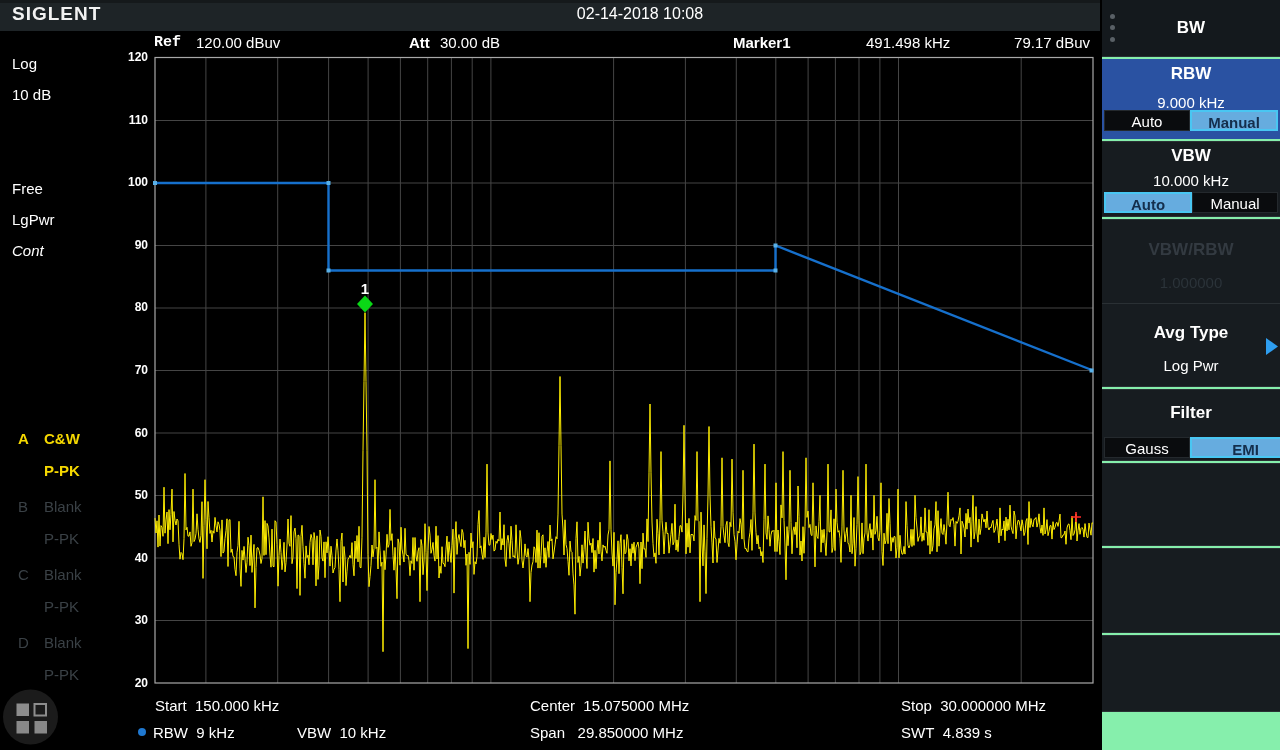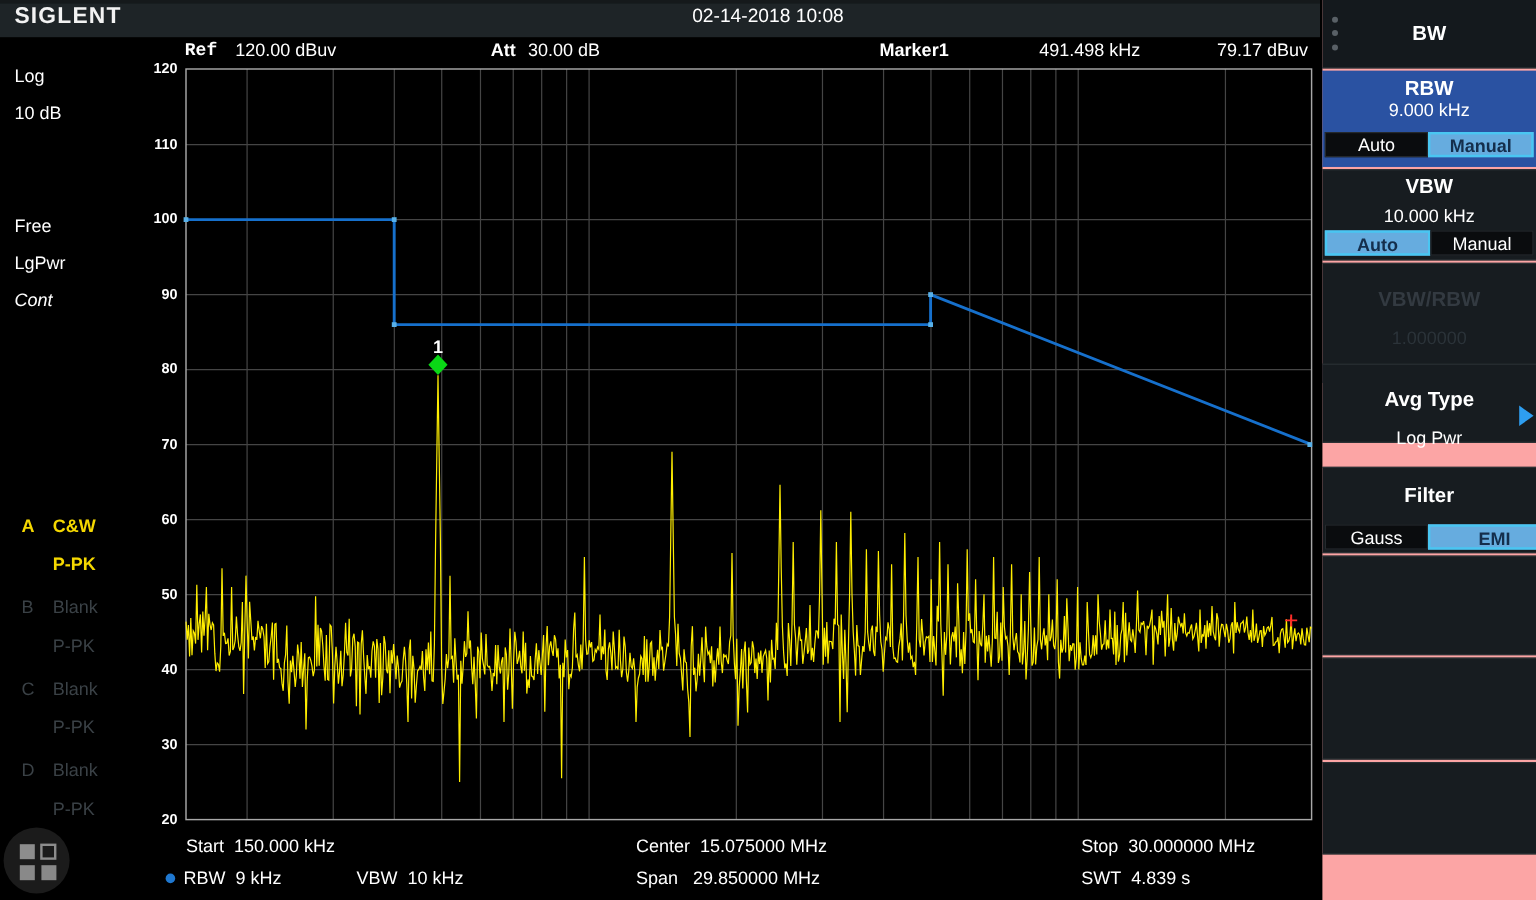--- a/index.html
+++ b/index.html
@@ -15,21 +15,21 @@
   .sbY{color:#f5d800;}
   .sbG{color:#3a4146;}
   
   .ann{top:34px;font-size:15px;color:#fff;}
   .b{font-weight:bold;}
   
   .yl{width:42px;left:106px;text-align:right;font-size:12px;font-weight:bold;color:#fff;}
   
   .bt{font-size:15px;color:#fff;}
   
-  #panel{left:1102px;top:0;width:178px;height:750px;background:#fca5a5;}
+  #panel{left:1102px;top:0;width:178px;height:750px;background:#86efac;}
   .sec{position:absolute;left:0;width:178px;background:#171c20;border-top:1px solid #2a3034;border-bottom:1px solid #2a3034;box-sizing:border-box;}
   .sttl{width:100%;text-align:center;font-size:17px;font-weight:bold;color:#fff;}
   .sval{width:100%;text-align:center;font-size:15px;color:#fff;}
   .btnrow{position:absolute;left:2px;width:174px;height:21px;}
   .btn{position:absolute;top:0;height:21px;width:86px;line-height:21px;text-align:center;font-size:15px;box-sizing:border-box;}
   .btnoff{background:#0a0c0e;color:#fff;border:1px solid #24292d;}
   .btnon{background:#66acdf;color:#142e4c;border:2px solid #49c6f2;font-weight:bold;}
   #local{left:0;top:714px;width:178px;height:36px;background:#0a0b0d;text-align:center;line-height:34px;font-size:18px;color:#fff;}
   .dot{position:absolute;left:8px;width:5px;height:5px;border-radius:50%;background:#596066;}
 </style>
@@ -129,39 +129,39 @@
 
   <div class="abs" id="panel">
     <div class="sec" style="top:0;height:57px;background:#14191d;border-top:none;">
       <div class="sttl" style="margin-top:18px;">BW</div>
       <div class="dot" style="top:14px;"></div>
       <div class="dot" style="top:25px;"></div>
       <div class="dot" style="top:37px;"></div>
     </div>
     <div class="sec" style="top:59px;height:80px;background:#2a52a2;border-color:#2a52a2;">
       <div class="sttl" style="margin-top:4px;">RBW</div>
-      <div class="sval" style="margin-top:0;">9.000 kHz</div>
+      <div class="sval" style="margin-top:10px;">9.000 kHz</div>
       <div class="btnrow" style="top:50px;">
         <div class="btn btnoff" style="left:0;">Auto</div>
         <div class="btn btnon" style="left:86px;width:88px;">Manual</div>
       </div>
     </div>
     <div class="sec" style="top:141px;height:76px;">
       <div class="sttl" style="margin-top:4px;">VBW</div>
       <div class="sval" style="margin-top:6px;">10.000 kHz</div>
       <div class="btnrow" style="top:50px;">
         <div class="btn btnon" style="left:0;width:88px;">Auto</div>
         <div class="btn btnoff" style="left:88px;width:86px;">Manual</div>
       </div>
     </div>
     <div class="sec" style="top:219px;height:100px;">
       <div class="sttl" style="margin-top:20px;color:#333a41;">VBW/RBW</div>
       <div class="sval" style="margin-top:14px;color:#2b3339;">1.000000</div>
     </div>
-    <div class="sec" style="top:303px;height:66px;">
+    <div class="sec" style="top:303px;height:84px;">
       <div class="sttl" style="margin-top:19px;">Avg Type</div>
       <div class="sval" style="margin-top:14px;">Log Pwr</div>
       <svg class="abs" style="right:1px;top:33px;" width="14" height="20">
         <path d="M1,1 L13,9.5 L1,18 Z" fill="#2e9ef0"></path>
       </svg>
     </div>
     <div class="sec" style="top:389px;height:72px;">
       <div class="sttl" style="margin-top:13px;">Filter</div>
       <div class="btnrow" style="top:47px;">
         <div class="btn btnoff" style="left:0;">Gauss</div>

